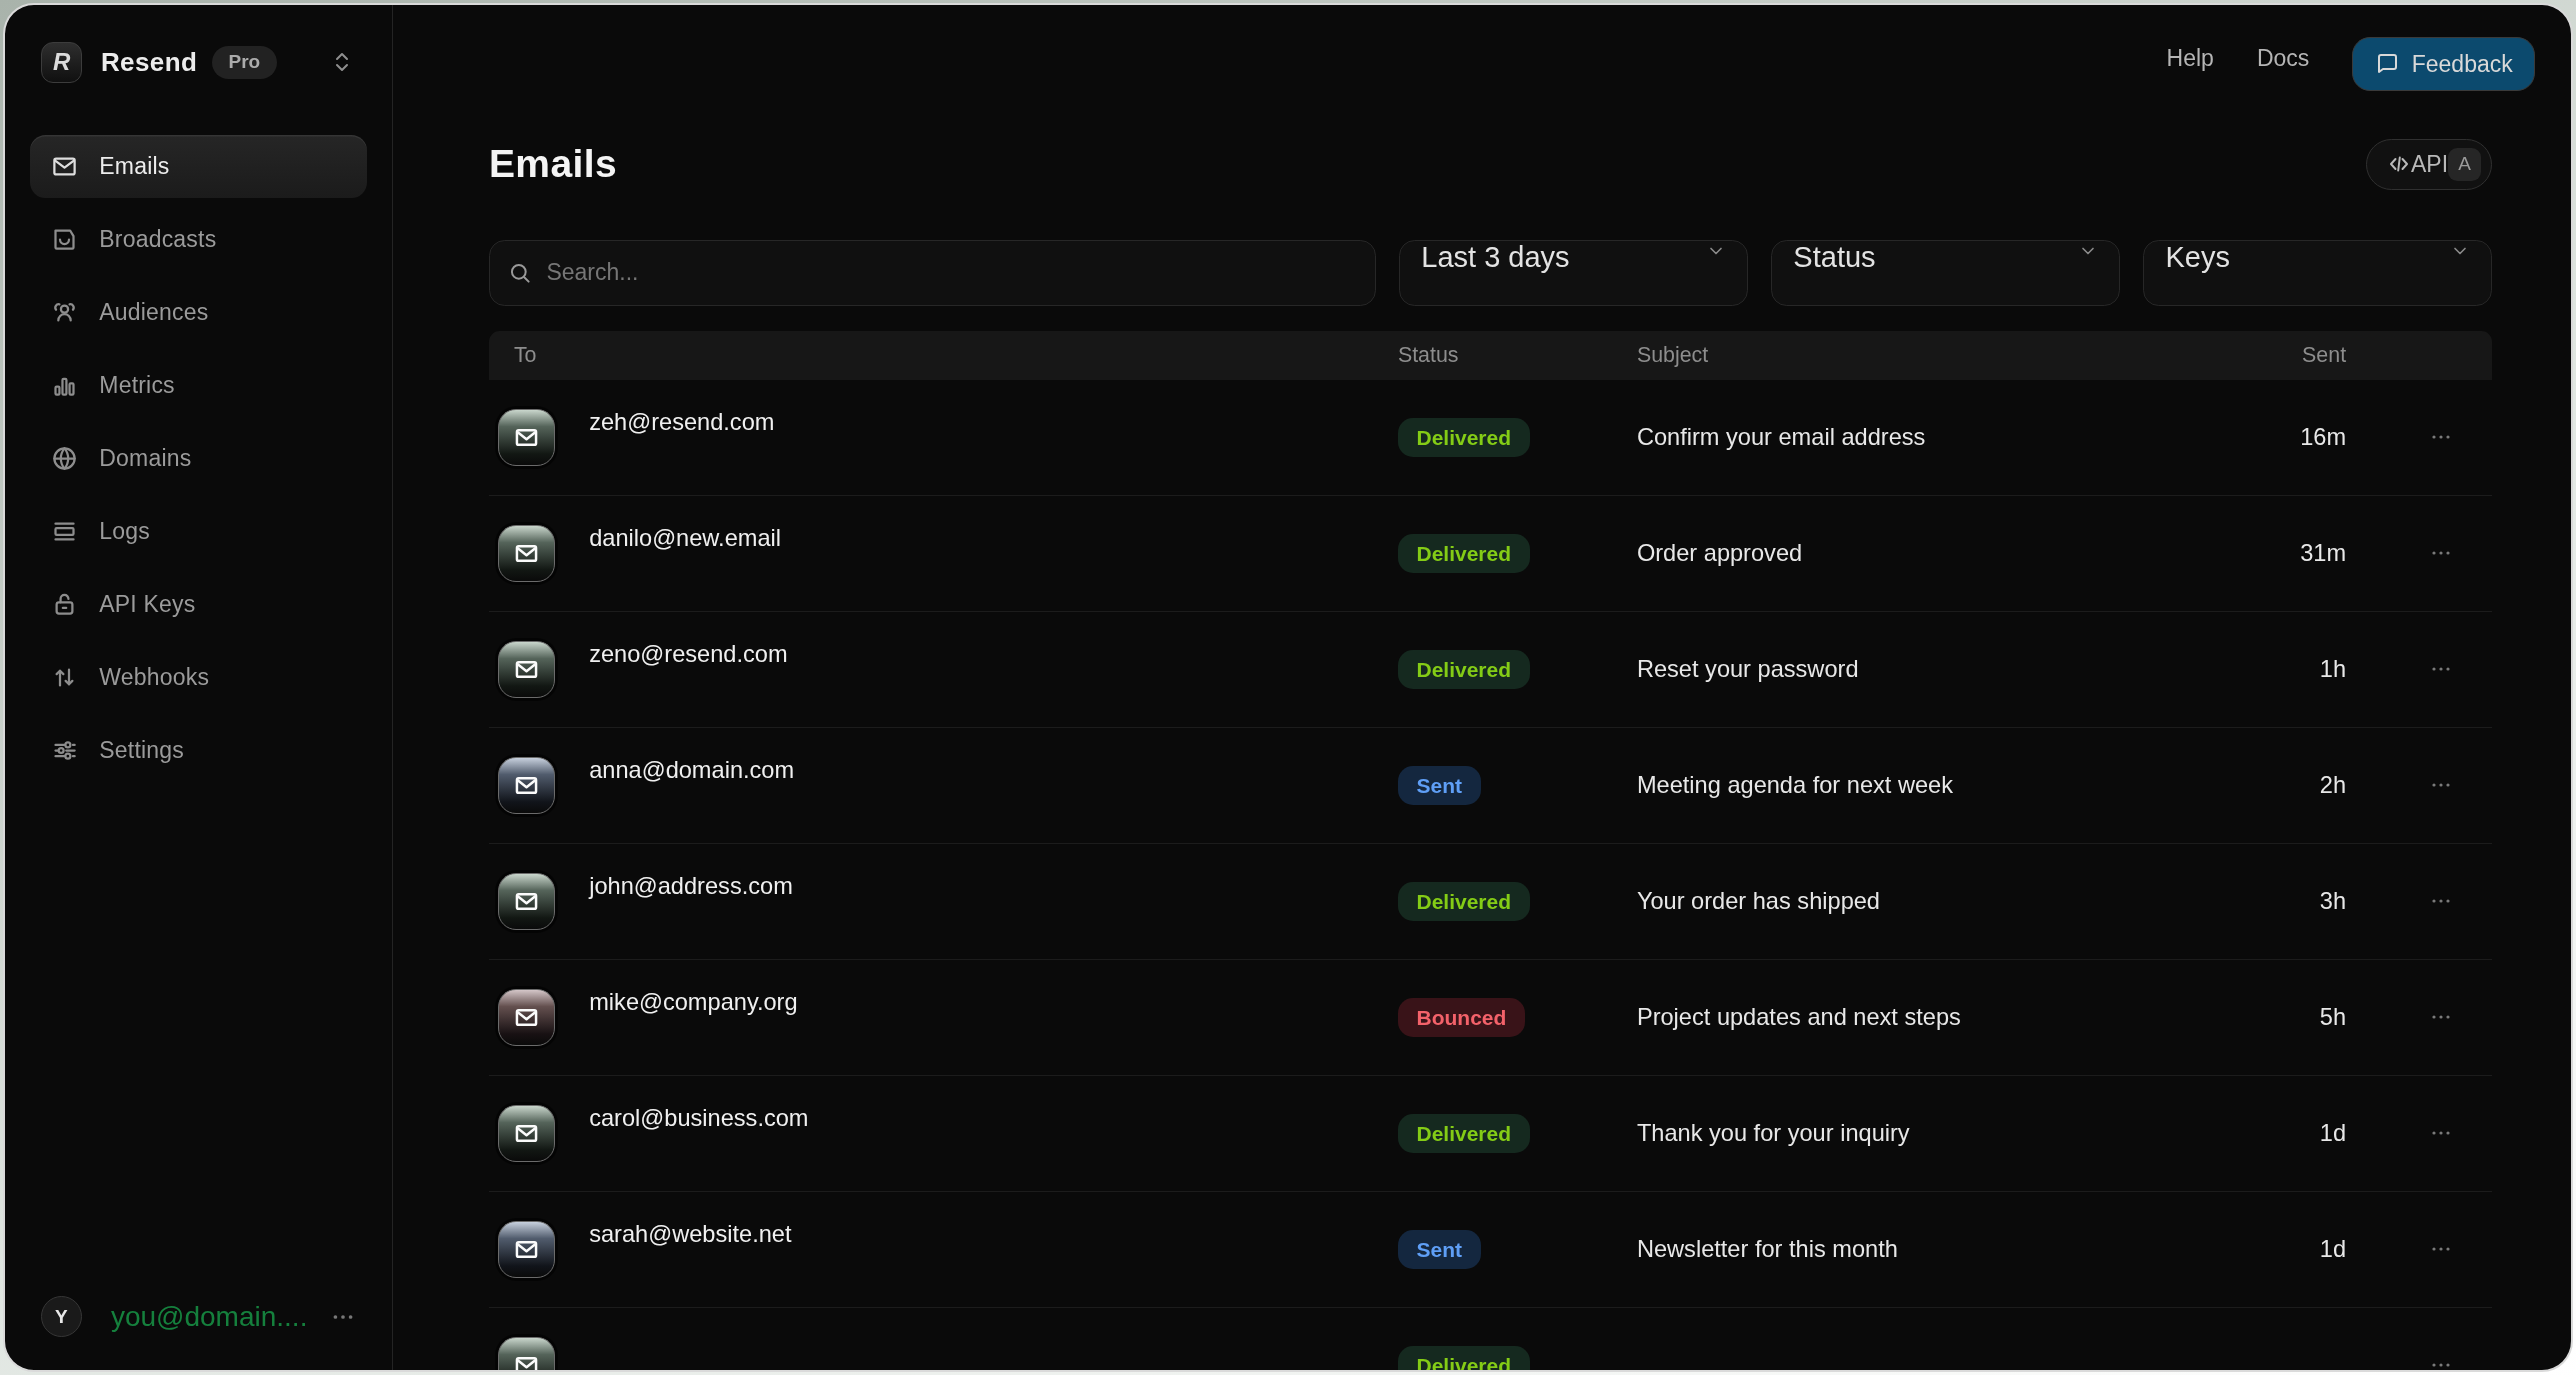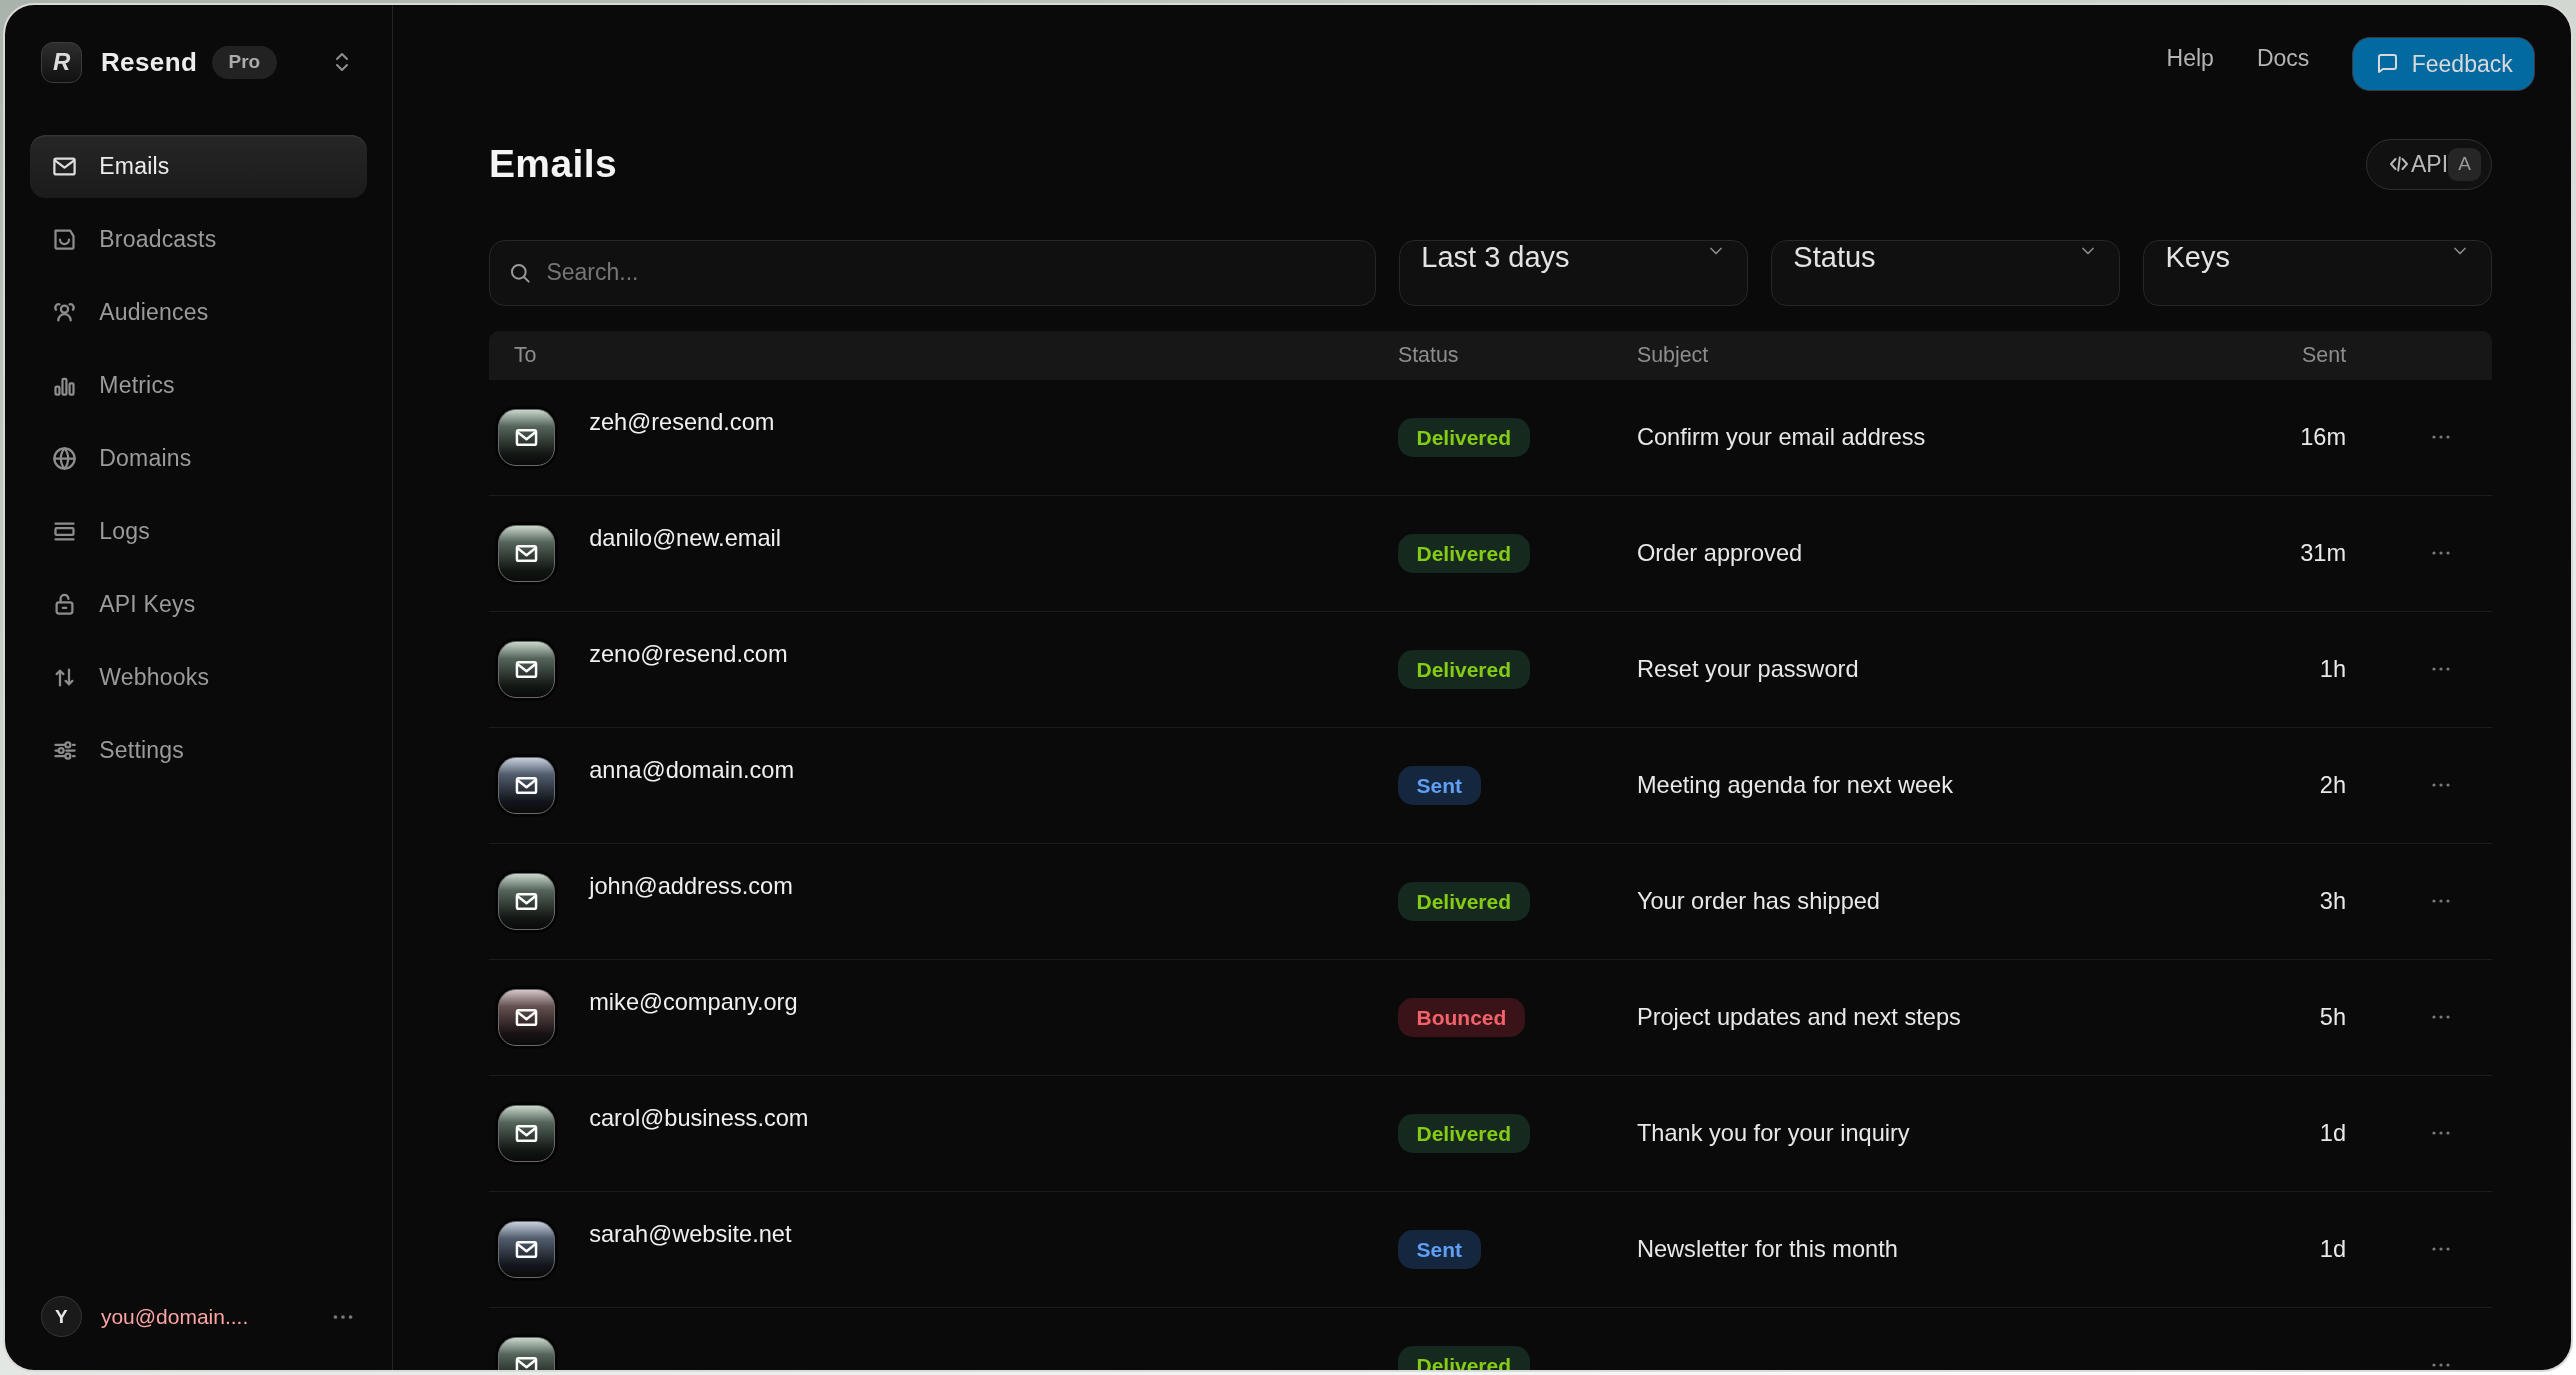--- a/index.html
+++ b/index.html
@@ -46,33 +46,33 @@
   .nav-item.active .nico { color:#dedede; }
   .user-row {
     position:absolute; left:36px; bottom:33px; width:315px;
     display:flex; align-items:center;
   }
   .user-avatar {
     width:41px; height:41px; border-radius:50%; background:#1a1a1a;
     border:1.4px solid #363636; display:flex; align-items:center; justify-content:center;
     color:#e8e8e8; font-size:19px; font-weight:600;
   }
-  .user-email { margin-left:19px; color:#fca5a5; font-size:21px; white-space:nowrap; overflow:hidden; }
+  .user-email { margin-left:29px; color:#15803d; font-size:28px; white-space:nowrap; overflow:hidden; }
   .user-menu { margin-left:auto; color:#777; }
   
   .main { flex:1; position:relative; }
   .topbar {
     position:absolute; top:0; right:36px; height:107px;
     display:flex; align-items:center; gap:43px;
   }
   .toplink { color:#b5b5b5; font-size:23px; cursor:pointer; }
   .feedback-btn {
     display:flex; align-items:center; gap:13px; height:54px; padding:0 21.4px;
     border:1.4px solid #3a3a3a; border-radius:18px; color:#d9d9d9; font-size:23px;
-    background:#0369a1; cursor:pointer;margin-top:12px;
+    background:#0c4a6e; cursor:pointer;margin-top:12px;
   }
   .content { padding:0 79px 0 96px; }
   .title-row { margin-top:120px; height:79px; display:flex; align-items:center; justify-content:space-between; }
   .page-title { font-size:39px; font-weight:700; color:#f4f4f4; letter-spacing:0.4px; }
   .api-btn {
     display:flex; align-items:center; height:51px; padding:0 10px 0 20px;
     border:1.4px solid #303030; border-radius:26px; background:#111111;
     color:#b9b9b9; font-size:23px; cursor:pointer;
   }
   .api-key {

